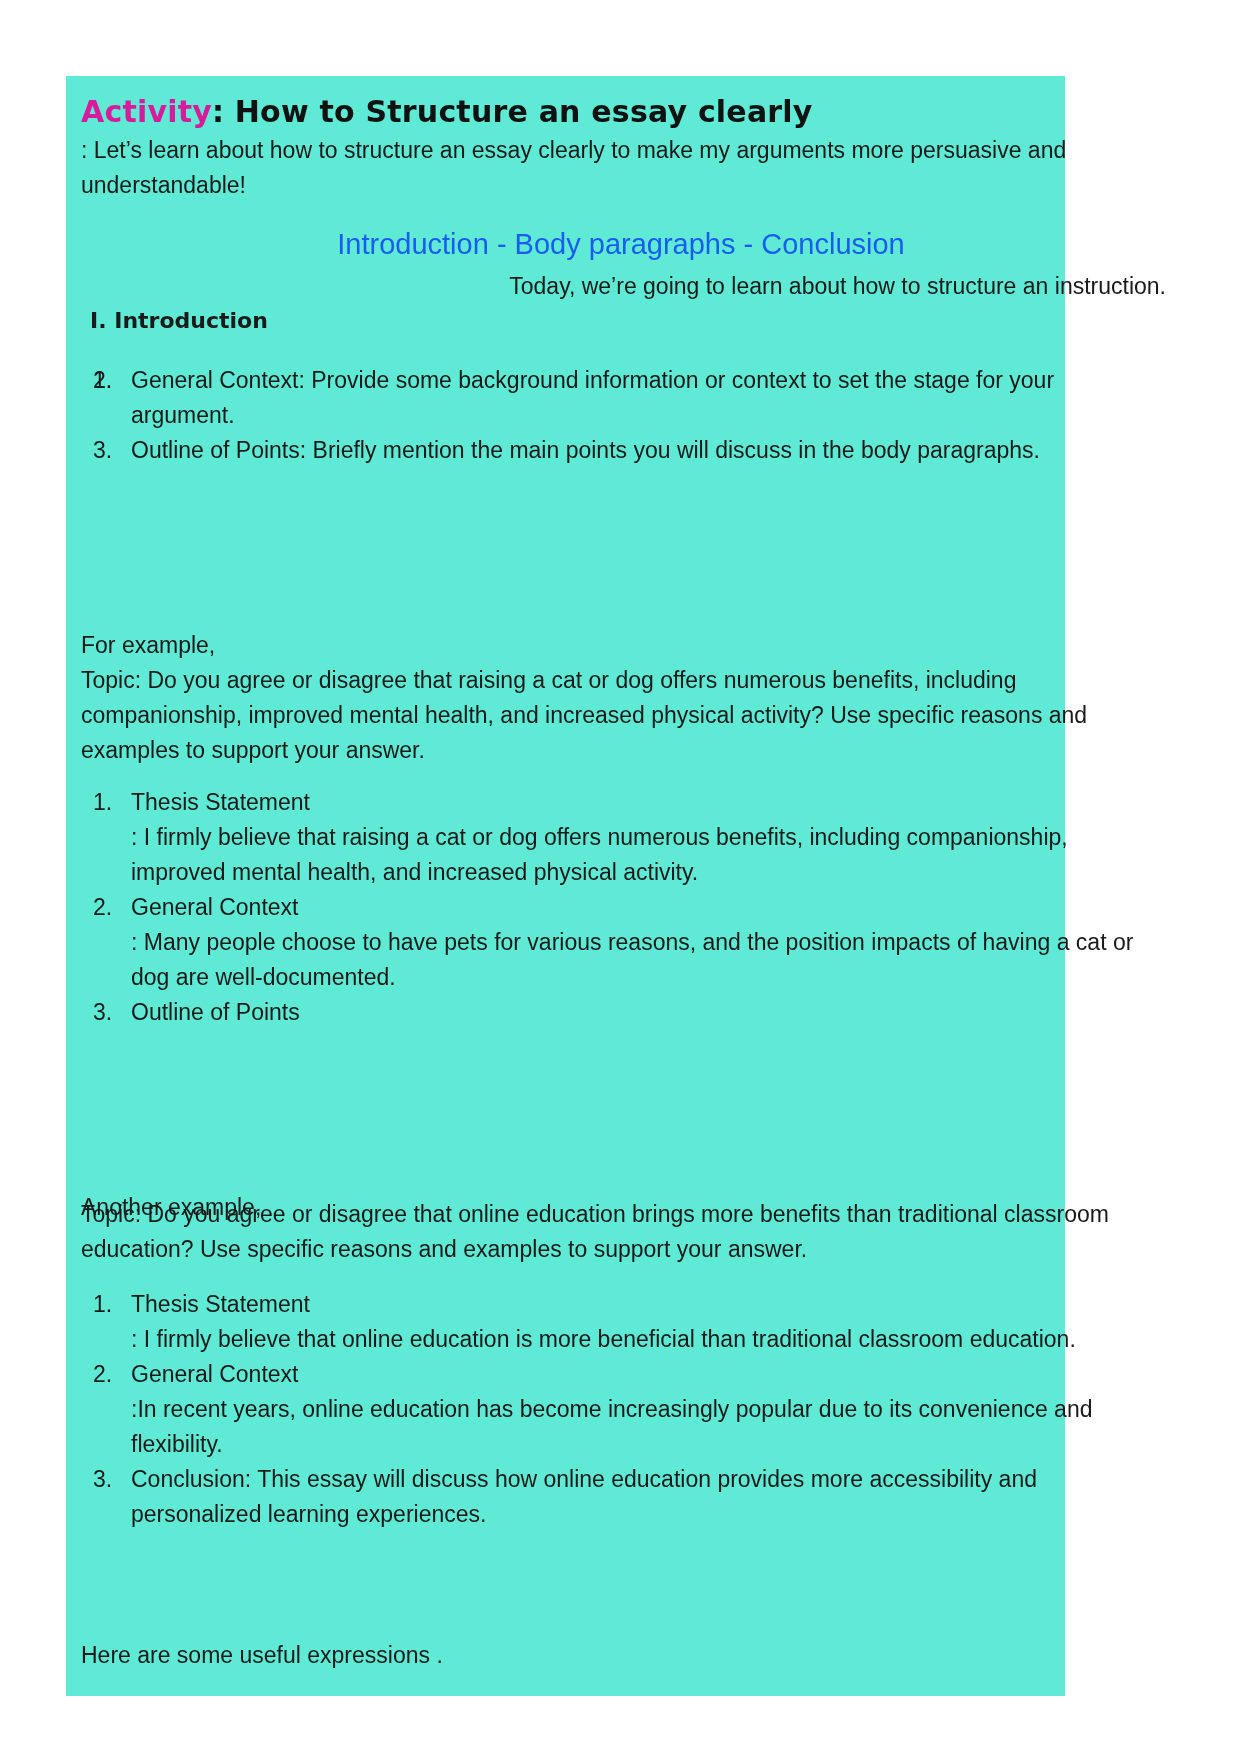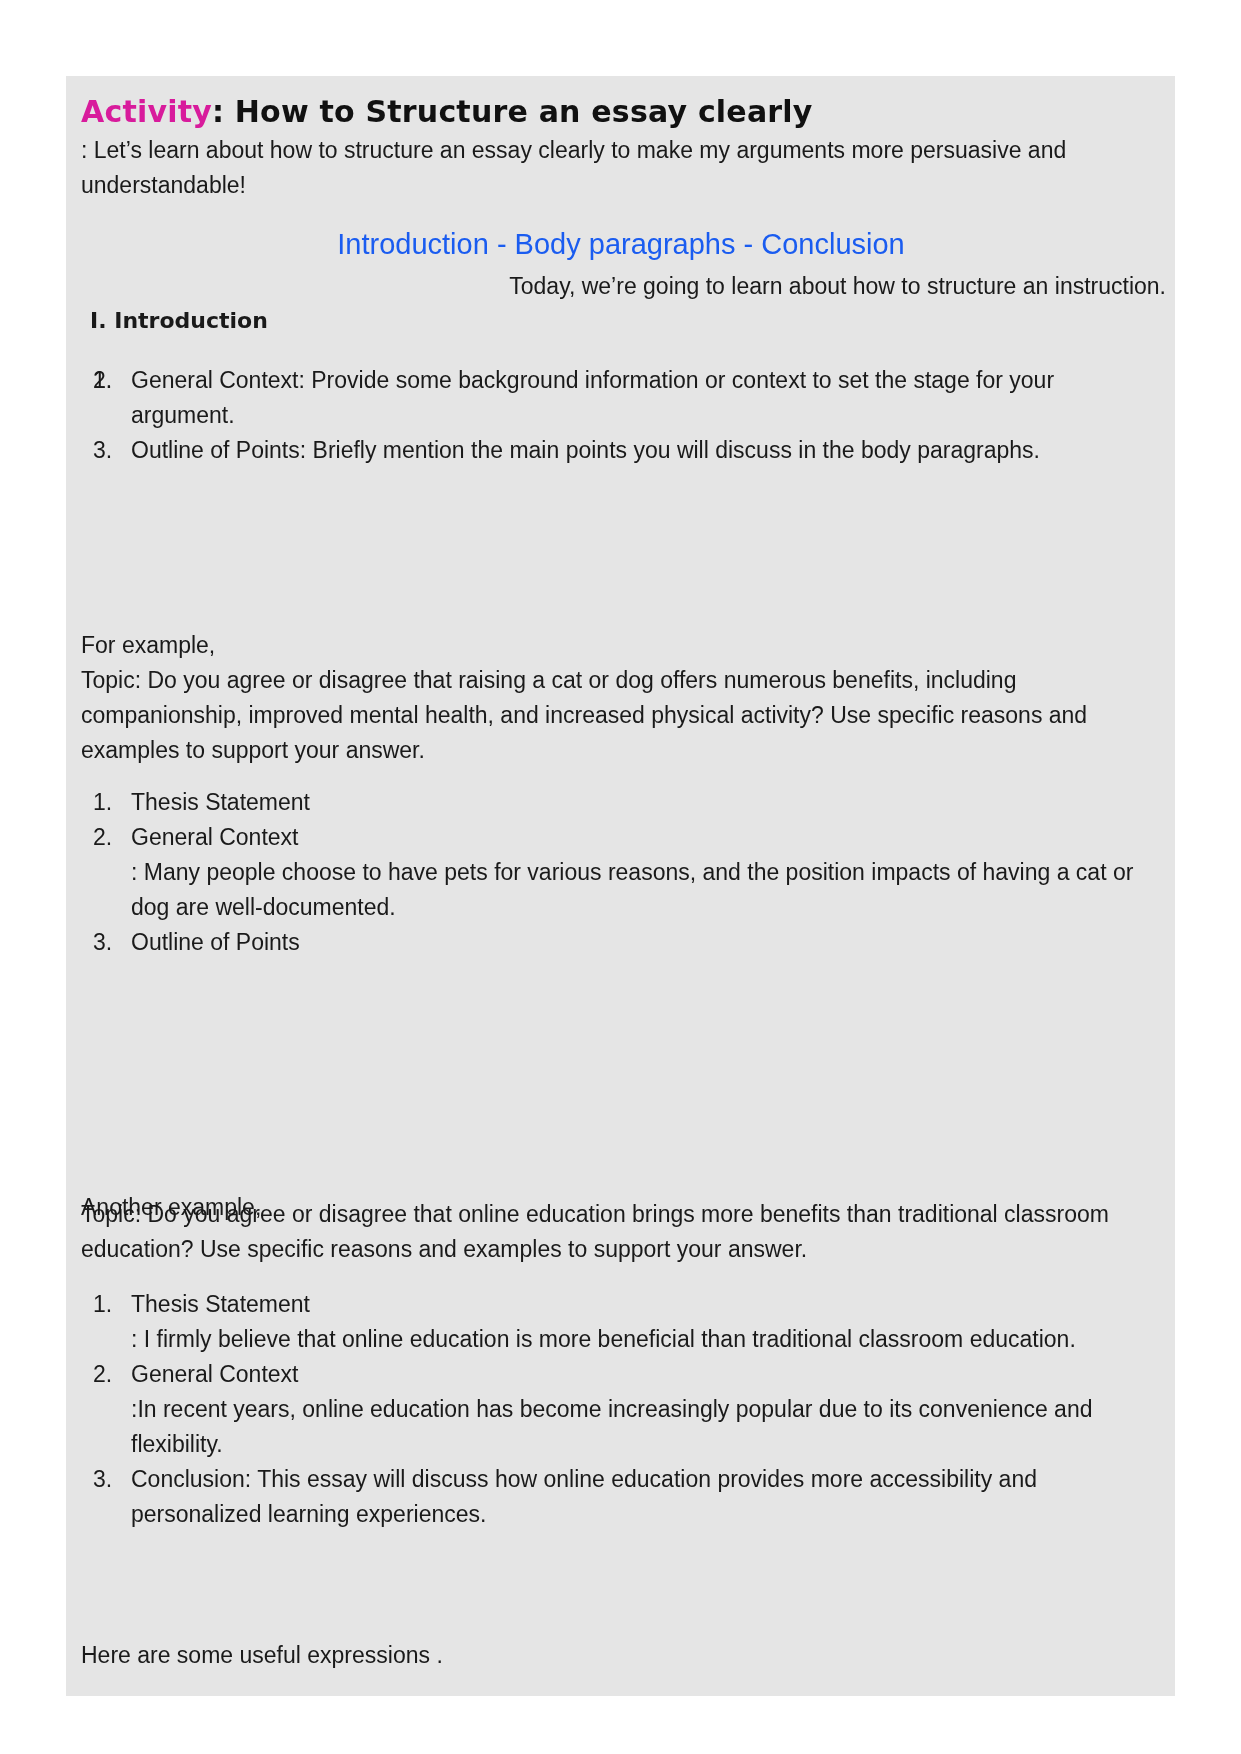--- a/index.html
+++ b/index.html
@@ -1,19 +1,19 @@
 <!DOCTYPE html>
 <html><head>
 <meta charset="utf-8">
 <style>
   html, body { margin: 0; padding: 0; background: #ffffff; }
   body { width: 1241px; height: 1754px; position: relative; overflow: hidden;
          font-family: "Liberation Sans", sans-serif; color: #1a1a1a; }
-  .page-box { position: absolute; left: 66px; top: 76px; width: 1109px; height: 1620px;
-              background: #e5e5e5; }
+  .page-box { position: absolute; left: 66px; top: 76px; width: 999px; height: 1620px;
+              background: #5eead4; }
   .content { position: absolute; left: 15px; top: 0; width: 1080px; }
   .title { position: absolute; top: 18px; left: 0; font-size: 30px; font-weight: bold;
            font-family: "DejaVu Sans", sans-serif; letter-spacing: 0.2px; color: #111; }
   .title .accent { color: #d81b9c; }
   .subtitle { position: absolute; top: 57px; left: 0; width: 1080px; font-size: 23px;
               line-height: 35px; }
   .center-link { position: absolute; top: 152px; left: 0; width: 1080px; text-align: center;
                  font-size: 29px; }
   .center-link a { color: #1a5cf0; text-underline-offset: 3px; }
   .para { position: absolute; left: 0; width: 1080px; font-size: 23px; line-height: 35px; }
@@ -49,20 +49,21 @@
       <li><span class="num">3.</span><span>Outline of Points:  Briefly mention the main points you will discuss in the body paragraphs.</span></li>
     </ol>
 
     <div class="para" style="top:552px;">For example,</div>
     <div class="para" style="top:587px;">Topic: Do you agree or disagree that raising a cat or dog offers numerous benefits, including companionship, improved mental health, and increased physical activity? Use specific reasons and examples to support your answer.</div>
 
     <ol class="list" style="top:709px;">
       <li>
           <span class="num">1.</span>
           <span class="sub">Thesis Statement</span>
+          <span class="sub">: I firmly believe that raising a cat or dog offers numerous benefits, including companionship, improved mental health, and increased physical activity.</span>
         </li>
       <li>
           <span class="num">2.</span>
           <span class="sub">General Context</span>
           <span class="sub">: Many people choose to have pets for various reasons, and the position impacts of having a cat or dog are well-documented.</span>
         </li>
       <li>
           <span class="num">3.</span>
           <span class="sub">Outline of Points</span>
         </li>

